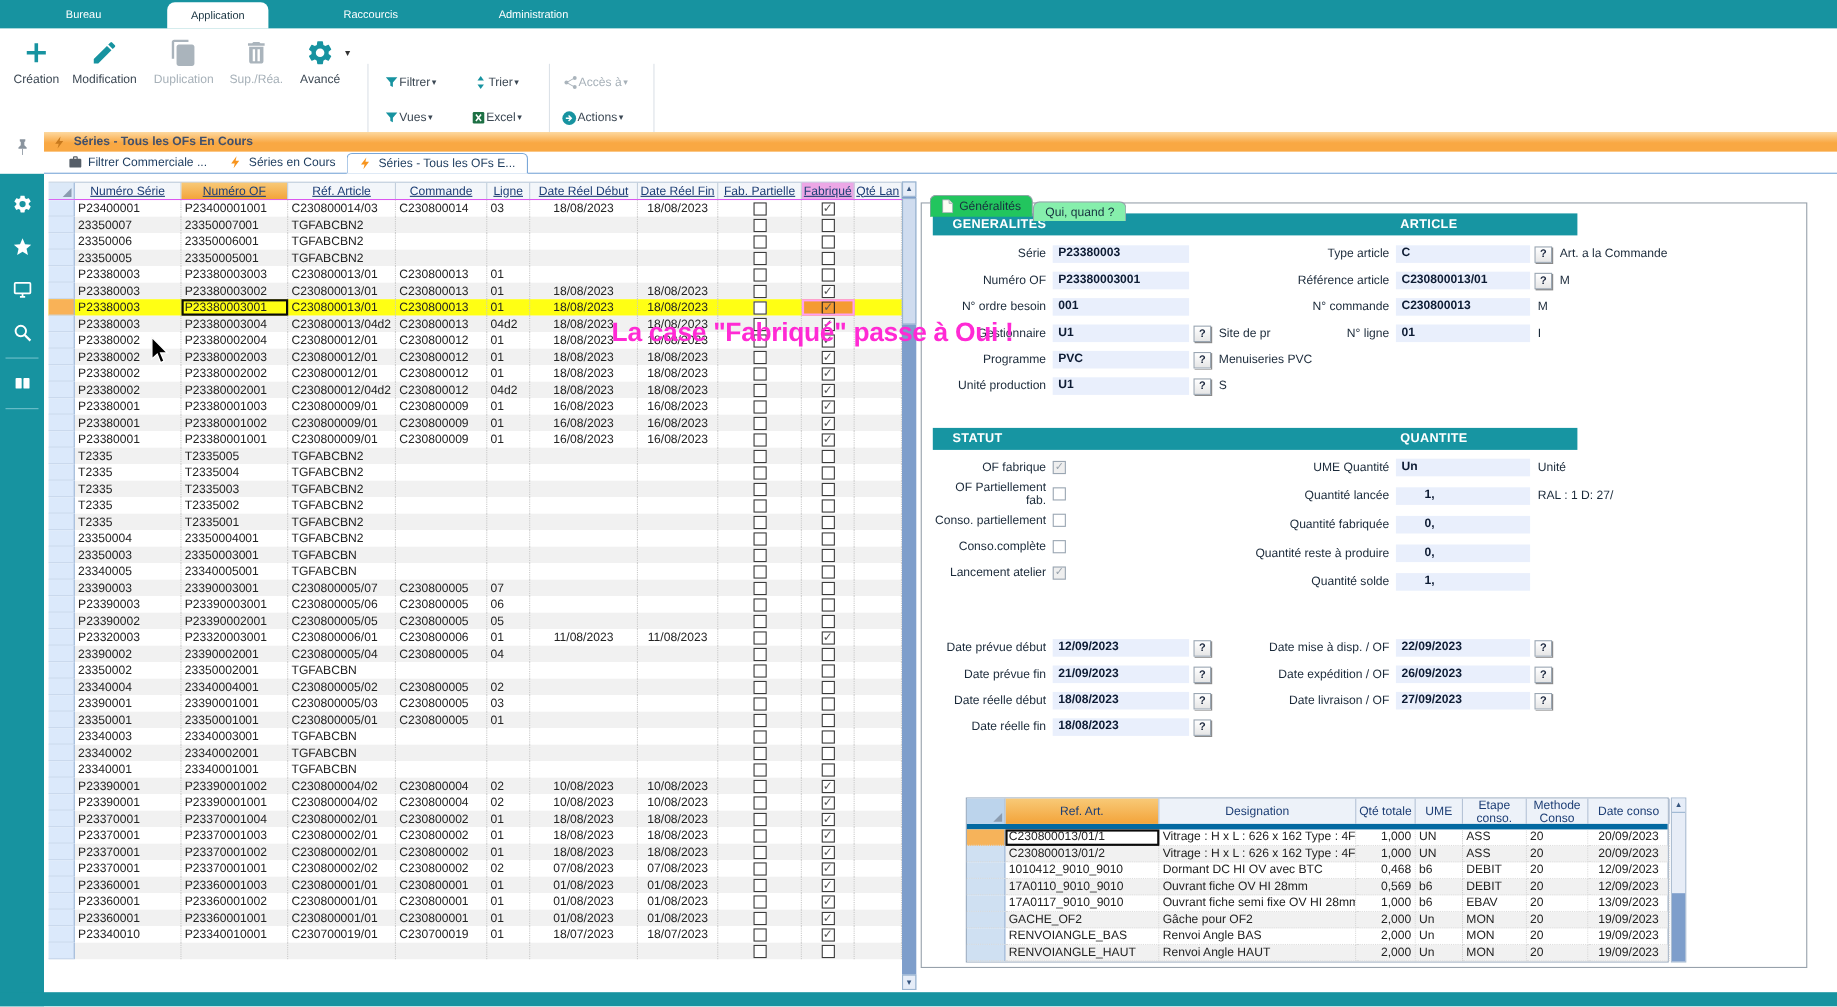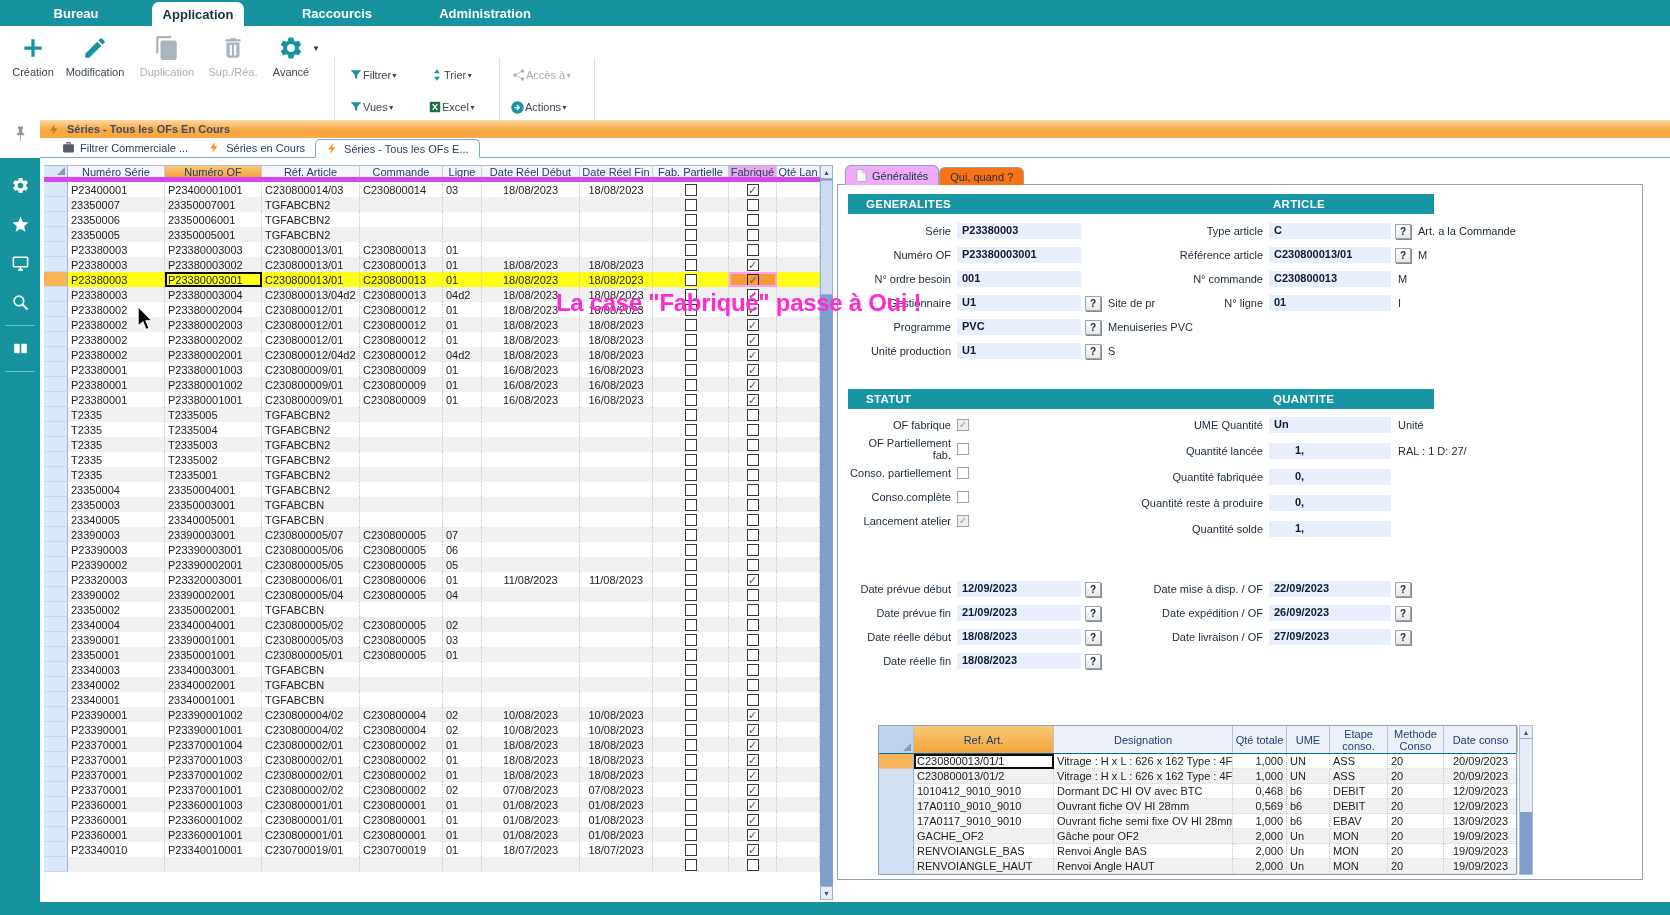--- a/index.html
+++ b/index.html
@@ -1,20 +1,20 @@
 <!DOCTYPE html>
 <html><head>
 <meta charset="utf-8">
 <style>
   *{box-sizing:border-box;margin:0;padding:0}
   html,body{width:1670px;height:915px;overflow:hidden;background:#fff;
     font-family:"Liberation Sans",sans-serif;position:relative;font-size:11px;color:#222}
   
   .menubar{position:absolute;left:0;top:0;width:1670px;height:26px;background:#1793a0;display:flex}
-  .menu-tab{display:flex;align-items:center;justify-content:center;color:#fff;font-weight:bold;font-size:13px;cursor:default}
+  .menu-tab{display:flex;align-items:center;justify-content:center;color:#fff;font-weight:normal;font-size:10px;cursor:default}
   .mt1{width:152px}.mt2{width:92px}.mt3{width:186px}.mt4{width:110px}
   .menu-tab.active{background:#fff;color:#17323f;border-radius:7px 7px 0 0;margin-top:2px;height:24px}
   
   .ribbon{position:absolute;left:0;top:26px;width:1670px;height:84px;background:#fff}
   .big-btn{position:absolute;top:4px;width:58px;height:64px;display:flex;flex-direction:column;align-items:center;color:#3c4854;font-size:11px}
   .big-btn .bicon{height:36px;display:flex;align-items:center;justify-content:center}
   .big-btn.disabled{color:#a7b1b9}
   .small-btn{position:absolute;height:18px;display:flex;align-items:center;gap:0;color:#3c4854;font-size:11px}
   .small-btn.disabled{color:#a7b1b9}
   .caret{font-size:7px;color:#3c4854;line-height:7px}
@@ -33,21 +33,21 @@
   .doctabs{position:absolute;left:40px;top:138px;width:1630px;height:20px;background:#fff;border-bottom:1px solid #7aa7d8;display:flex;align-items:flex-end;padding-left:12px}
   .doctab{height:19px;display:flex;align-items:center;gap:5px;padding:0 10px;color:#1d3c5e;white-space:nowrap}
   .doctab.active{border:1px solid #7aa7d8;border-bottom:1px solid #fff;border-radius:5px 5px 0 0;margin-bottom:-1px;background:#fff}
   
   .sidebar{position:absolute;left:0;top:158px;width:40px;height:757px;background:#1793a0;display:flex;flex-direction:column;align-items:center;padding-top:8px}
   .sb-icon{width:40px;height:39px;display:flex;align-items:center;justify-content:center}
   .sb-sep{width:30px;height:1px;background:#6fc0ca;margin:3px 0}
   
   .of-table{position:absolute;left:44px;top:165px;width:776px;height:712px;overflow:hidden;background:#fff}
   .of-header,.of-row{display:grid;grid-template-columns:24px 97px 97px 98px 83px 39px 98px 73px 76px 48px 43px}
-  .of-header{height:17px;background:#f3f6fa;border-top:1px solid #aebfd2;border-bottom:5px solid #d946ef}
+  .of-header{height:17px;background:#f3f6fa;border-top:1px solid #aebfd2;border-bottom:1px solid #d946ef}
   .hc{display:flex;align-items:center;justify-content:center;color:#1d3e75;text-decoration:underline;border-right:1px solid #c3cfdd;overflow:hidden;white-space:nowrap}
   .hc-sel{background:#dce9f8;text-decoration:none;position:relative;border-right:1px solid #9db6d6}
   .tri{position:absolute;right:2px;bottom:2px;width:0;height:0;border-left:8px solid transparent;border-bottom:8px solid #8b9cb0}
   .hc.h-of{background:linear-gradient(180deg,#f8c977,#f3a43a)}
   .hc.h-fab{background:#eca7e6}
   .of-row{height:15px;background:#fff}
   .of-row.alt{background:#f1f1f1}
   .of-row.selrow{background:#ffff14}
   .c{display:flex;align-items:center;overflow:hidden;white-space:nowrap;border-right:1px dotted #c9c9c9;padding:0 3px}
   .c.ctr{justify-content:center;padding:0}
@@ -59,22 +59,22 @@
   .cb.on{color:#555}
   .fabhl .cb{background:transparent;border-color:#222}
   
   .vscroll{position:absolute;left:820px;top:165px;width:13px;height:735px;background:#7e9ecb}
   .sc-btn{position:absolute;left:0;width:13px;height:14px;background:#e6edf8;border:1px solid #9ab4d0;color:#35557f;font-size:7px;display:flex;align-items:center;justify-content:center}
   .sc-up{top:0}.sc-dn{bottom:0}
   .sc-thumb{position:absolute;left:0;top:15px;width:13px;height:115px;background:#cfdcef;border:1px solid #9ab4d0}
   
   .panel{position:absolute;left:837px;top:184px;width:806px;height:696px;border:1px solid #97a1ab;background:#fff}
   .ptabs{position:absolute;left:845px;top:165px;height:20px;display:flex;z-index:5}
-  .ptab{display:flex;align-items:center;gap:5px;padding:0 10px;font-size:11px;color:#17323f;background:#f97316;border:1px solid #97a1ab;border-bottom:none;border-radius:6px 6px 0 0;height:18px;margin-top:2px}
-  .ptab.active{background:#f0abfc;height:20px;margin-top:0;position:relative;z-index:6}
+  .ptab{display:flex;align-items:center;gap:5px;padding:0 10px;font-size:11px;color:#17323f;background:#86efac;border:1px solid #97a1ab;border-bottom:none;border-radius:6px 6px 0 0;height:18px;margin-top:18px}
+  .ptab.active{background:#22c55e;height:20px;margin-top:12px;position:relative;z-index:6}
   .secbar{position:absolute;left:10px;width:586px;height:20px;background:#1795a2;color:#fff;font-weight:bold;font-size:11.5px;display:flex;align-items:center;padding-left:18px;letter-spacing:.3px}
   .secbar .sec2{position:absolute;left:425px}
   .b1{top:9px}.b2{top:204px}.b3{top:366px}.b4{top:508px}
   .fgroup{position:absolute}
   .g-genl{left:10px;top:38px}.g-genr{left:245px;top:38px}
   .g-stat{left:10px;top:232px}.g-qty{left:245px;top:232px}
   .g-planl{left:10px;top:396px}.g-planr{left:245px;top:396px}
   .frow{display:flex;align-items:center;height:16px;margin-bottom:8px}
   .g-qty .frow{margin-bottom:10px}
   .flbl{width:103px;text-align:right;color:#1b2a3a}
@@ -82,21 +82,21 @@
   .fval{margin-left:6px;width:124px;height:16px;background:#e9effc;font-weight:bold;color:#0d1b33;padding:1px 0 0 5px;overflow:hidden;white-space:nowrap}
   .wide .fval{width:122px}
   .fval.num{padding-left:26px}
   .qbtn{margin-left:4px;width:16px;height:15px;border:1px solid #9aa6b2;background:linear-gradient(#fff,#e6e6e6);box-shadow:1px 1px 0 #8a8a8a;font-weight:bold;font-size:10px;color:#17233a;display:flex;align-items:center;justify-content:center}
   .fnote{margin-left:7px;color:#1b2a3a;white-space:nowrap}
   .scb{margin-left:6px;width:12px;height:12px;border:1px solid #9aa6b2;background:#fff;font-size:10px;line-height:10px;text-align:center;color:#98a2ac}
   .scb.dis{background:#efefef}
   
   .comp{position:absolute;left:40px;top:540px;width:639px;border:1px solid #8fa2b8;background:#fff}
   .comp-h,.comp-r{display:grid;grid-template-columns:35px 140px 179px 54px 43px 58px 56px 74px}
-  .comp-h{height:28px;background:#edf2f9;border-bottom:1px solid #0369a1}
+  .comp-h{height:28px;background:#edf2f9;border-bottom:5px solid #0369a1}
   .chc{display:flex;align-items:center;justify-content:center;text-align:center;color:#1d3e75;border-right:1px solid #b5c3d6;line-height:12px;overflow:hidden}
   .chc.c-refh{background:linear-gradient(180deg,#f8c977,#f3a43a)}
   .chc.c-selh{background:#bcd4ec;position:relative}
   .comp-r{height:15px}
   .comp-r.alt{background:#f1f1f1}
   .cc{display:flex;align-items:center;padding:0 3px;overflow:hidden;white-space:nowrap;border-right:1px dotted #c9c9c9;border-bottom:1px dotted #d9d9d9}
   .cc.rt{justify-content:flex-end}.cc.ctr{justify-content:center}
   .cc.csel{background:#cfe0f2;border-right:1px solid #9db6d6}
   .comp-r.sel .csel{background:#f6b35a}
   .cc.focus{outline:2px solid #0a0a0a;outline-offset:-2px;background:#fff}

